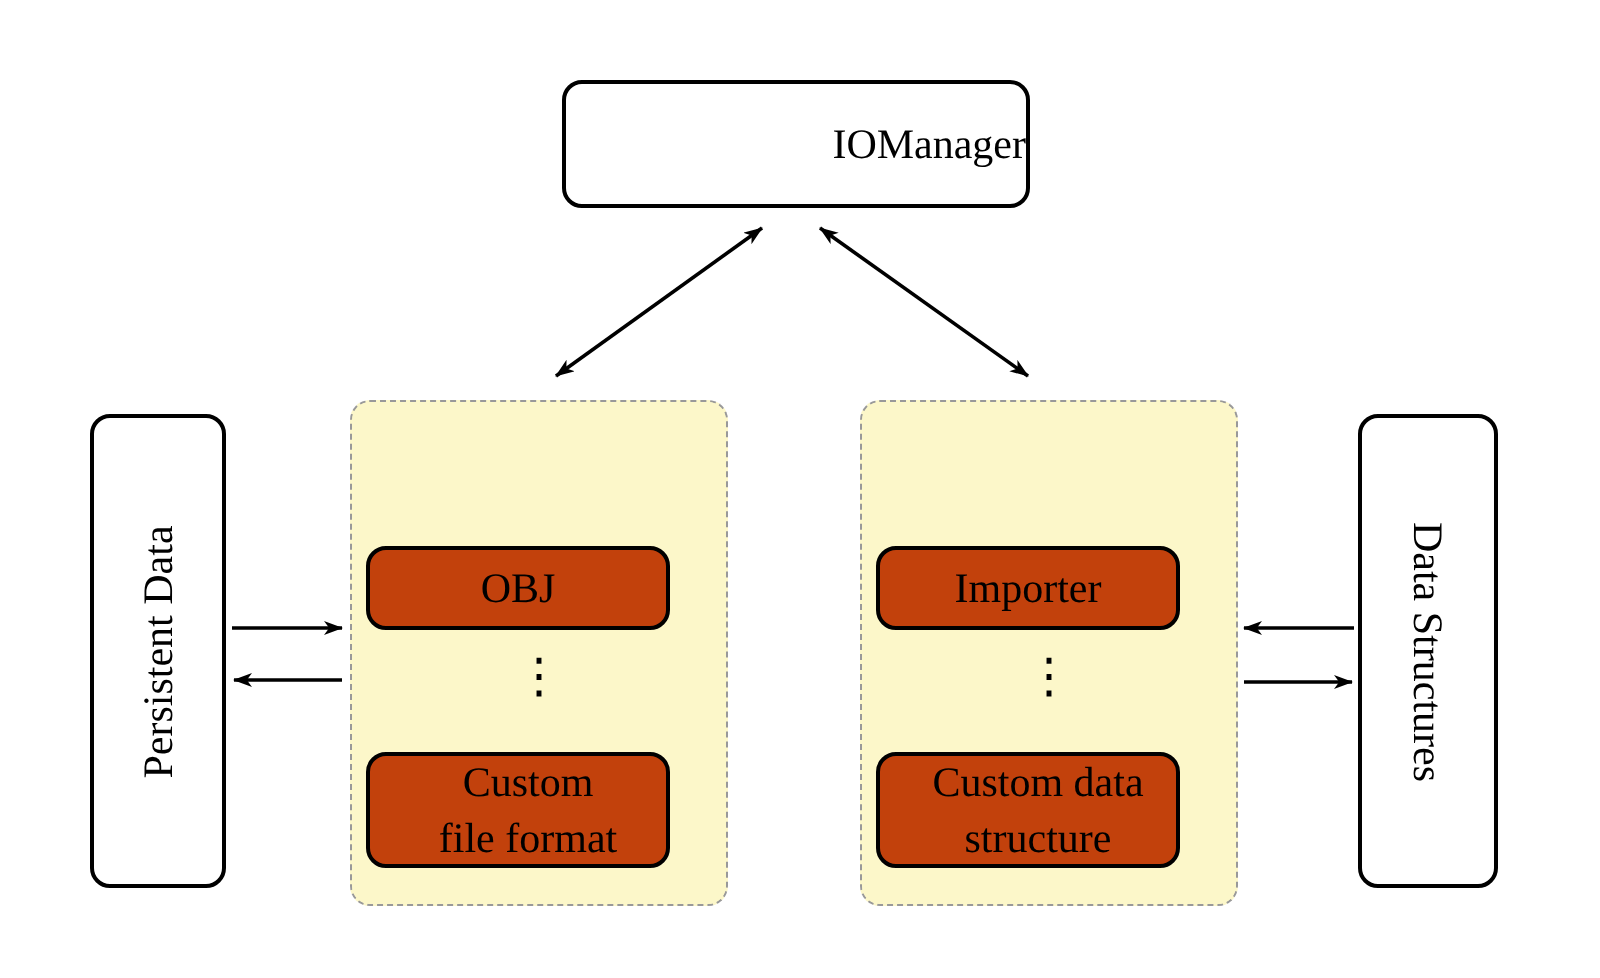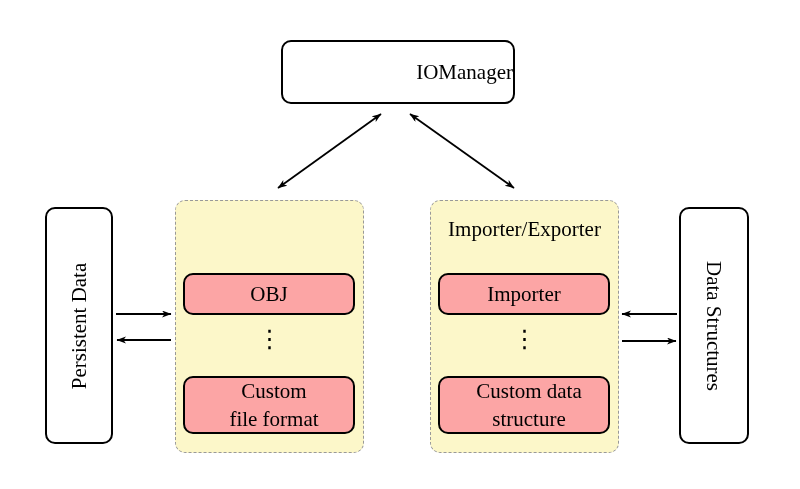--- a/index.html
+++ b/index.html
@@ -48,22 +48,22 @@
     left: 0;
     width: 100%;
     text-align: center;
     font-size: 21px;
   }
 
   .inner-node {
     position: absolute;
     box-sizing: border-box;
     left: 7px;
-    width: 172px;
-    background: #fca5a5;
+    width: 152px;
+    background: #c2410c;
     border: 2.5px solid #000000;
     border-radius: 10px;
     display: flex;
     align-items: center;
     justify-content: center;
     font-size: 21px;
     text-align: center;
   }
   .inner-top { top: 72px; height: 42px; }
   .inner-bottom { top: 175px; height: 58px; line-height: 28px; white-space: pre-line; padding-left: 10px; }
@@ -118,21 +118,20 @@
       <span>OBJ</span>
     </div>
     <div class="dots">⋮</div>
     <div class="inner-node inner-bottom">
       <span style="white-space: pre-line;">Custom
 file format</span>
     </div>
   </div>
 
   <div class="group" id="group-ie">
-    <div class="group-title">Importer/Exporter</div>
     <div class="inner-node inner-top">
       <span>Importer</span>
     </div>
     <div class="dots">⋮</div>
     <div class="inner-node inner-bottom">
       <span style="white-space: pre-line;">Custom data
 structure</span>
     </div>
   </div>
 

